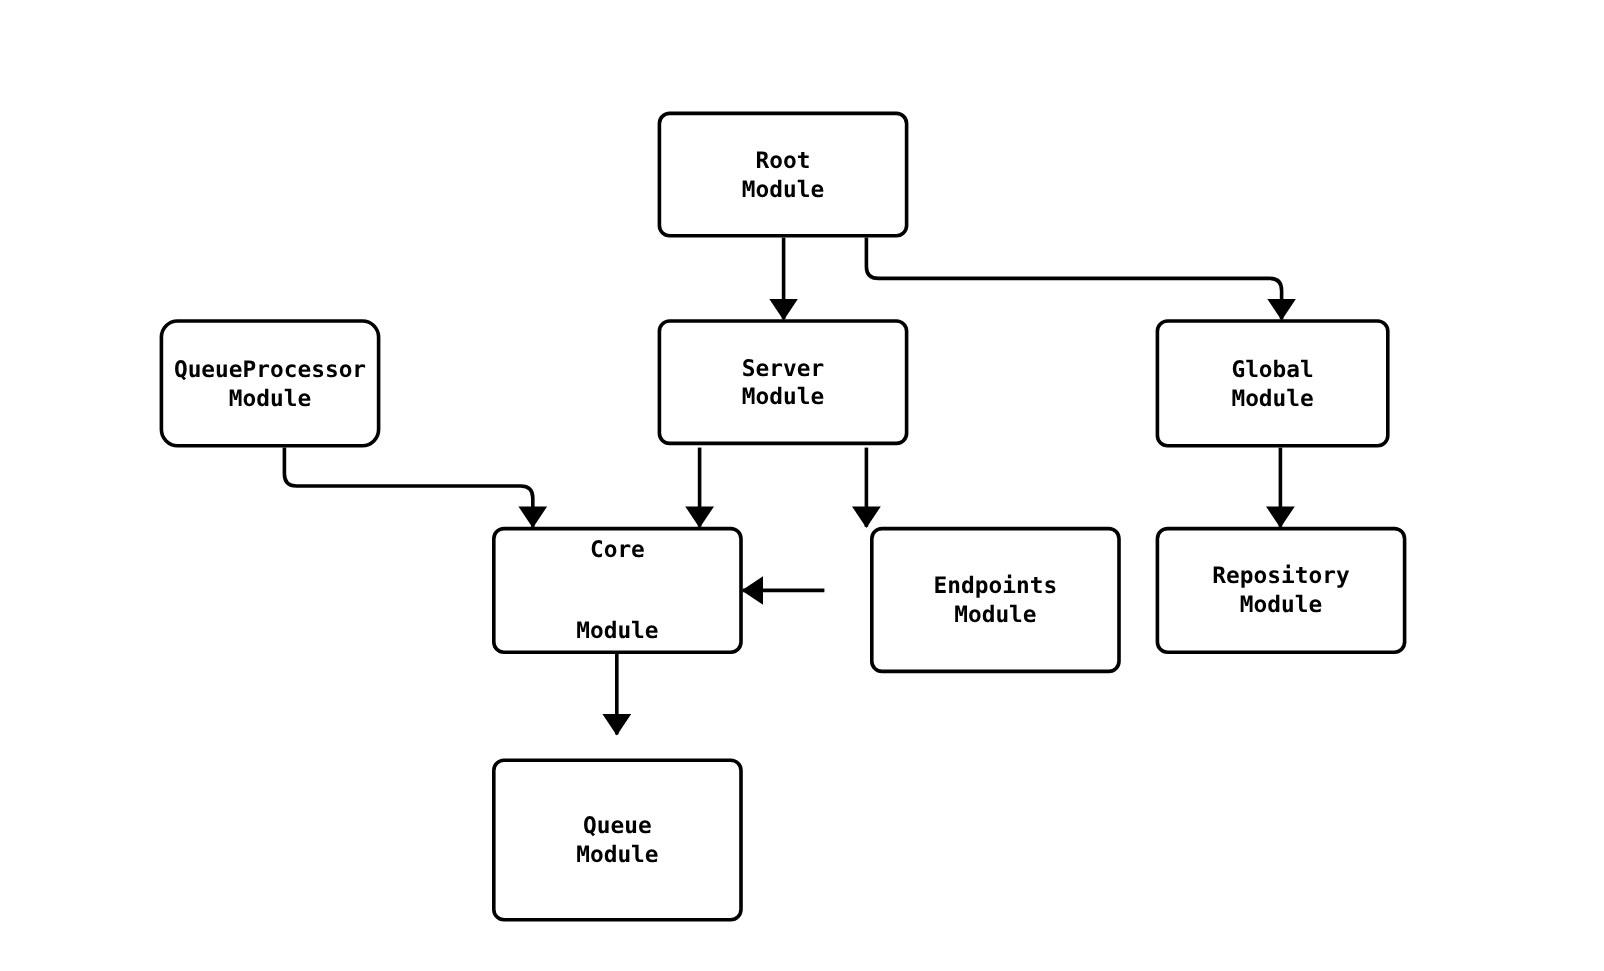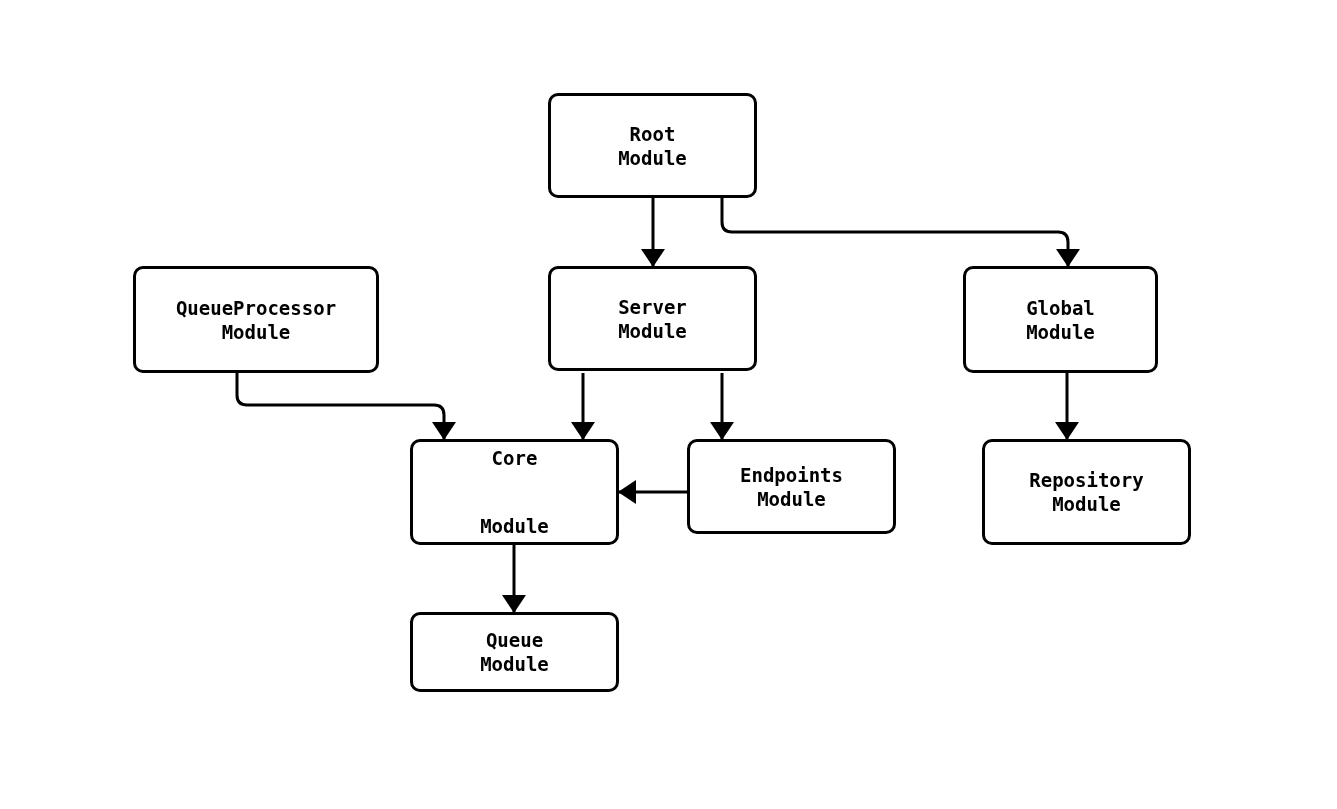--- a/index.html
+++ b/index.html
@@ -74,48 +74,48 @@
     <path class="edge" d="M1067,373 L1067,439" marker-end="url(#arrowhead)"></path>
 
     <path class="edge" d="M514,545 L514,612" marker-end="url(#arrowhead)"></path>
   </svg>
 
   <div class="node" style="left:548px; top:93px; width:209px; height:105px;">
     <span class="node-line">Root</span>
     <span class="node-line">Module</span>
   </div>
 
-  <div class="node" style="left:133px; top:266px; width:246px; height:107px;">
+  <div class="node" style="left:133px; top:266px; width:184px; height:107px;border-radius:15px;">
     <span class="node-line">QueueProcessor</span>
     <span class="node-line">Module</span>
   </div>
 
   <div class="node" style="left:548px; top:266px; width:209px; height:105px;">
     <span class="node-line">Server</span>
     <span class="node-line">Module</span>
   </div>
 
   <div class="node" style="left:963px; top:266px; width:195px; height:107px;">
     <span class="node-line">Global</span>
     <span class="node-line">Module</span>
   </div>
 
   <div class="node" style="left:410px; top:439px; width:209px; height:106px;gap:44px;">
     <span class="node-line">Core</span>
     <span class="node-line">Module</span>
   </div>
 
-  <div class="node" style="left:687px; top:439px; width:209px; height:95px;">
+  <div class="node" style="left:725px; top:439px; width:209px; height:122px;">
     <span class="node-line">Endpoints</span>
     <span class="node-line">Module</span>
   </div>
 
-  <div class="node" style="left:963px; top:439px; width:209px; height:106px;margin-left:19px;">
+  <div class="node" style="left:963px; top:439px; width:209px; height:106px;">
     <span class="node-line">Repository</span>
     <span class="node-line">Module</span>
   </div>
 
-  <div class="node" style="left:410px; top:612px; width:209px; height:80px;">
+  <div class="node" style="left:410px; top:632px; width:209px; height:136px;">
     <span class="node-line">Queue</span>
     <span class="node-line">Module</span>
   </div>
 
 </div>
 
 </body></html>

